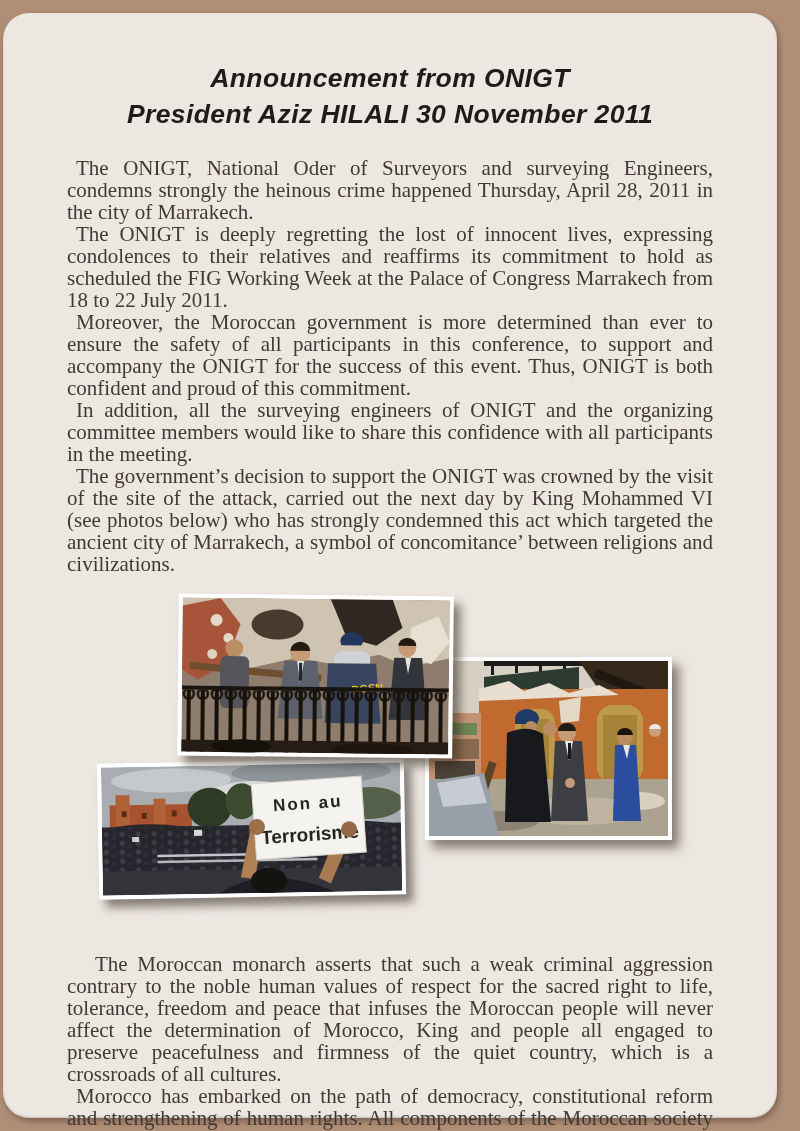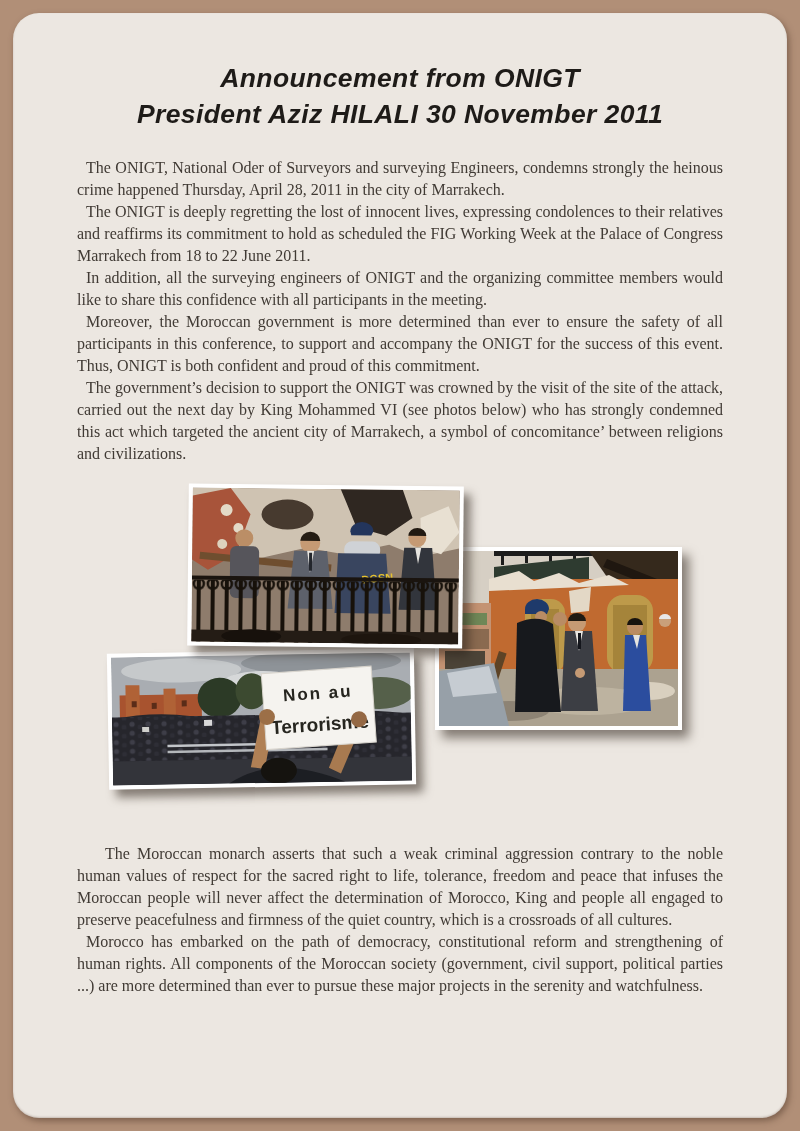--- a/index.html
+++ b/index.html
@@ -1,48 +1,48 @@
 <!DOCTYPE html>
 <html><head>
 <meta charset="utf-8">
 <style>
   html,body{margin:0;padding:0;width:800px;height:1131px;overflow:hidden;}
   body{background:#b18f77;font-family:"Liberation Serif",serif;}
-  .page{position:absolute;left:13px;top:13px;width:774px;height:1105px;
+  .page{position:absolute;left:3px;top:13px;width:774px;height:1105px;
         background:#ece7e1;border-radius:26px;
         box-shadow:2px 3px 6px rgba(75,52,38,.5), inset 0 -1px 2px rgba(90,65,48,.25);}
   h1{margin:47px 0 25px 0;text-align:center;
      font-family:"Liberation Sans",sans-serif;font-weight:bold;font-style:italic;
      font-size:26.5px;line-height:36px;color:#1e1b18;letter-spacing:.4px;}
   h1 span{display:block;}
   .content{margin:0 64px;}
-  .content p{margin:0;text-align:justify;font-size:16px;line-height:22px;
+  .content p{margin:0;text-align:justify;font-size:21px;line-height:22px;
              color:#403a34;text-indent:9px;}
   .content p.big-indent{text-indent:28px;margin-top:28px;}
   .montage{position:relative;height:346px;margin-top:4px;}
   .photo{position:absolute;background:#fff;padding:4px;
          box-shadow:7px 8px 10px rgba(48,36,28,.55);}
   .photo svg{display:block;}
   .ph1{left:111px;top:16px;z-index:3;transform:rotate(.6deg);}
   .ph2{left:358px;top:78px;z-index:1;}
   .ph3{left:31px;top:182px;z-index:2;transform:rotate(-1deg);}
 </style>
 </head>
 <body>
 
 <div class="page">
   <h1>
     <span>Announcement from ONIGT</span>
     <span>President Aziz HILALI 30 November 2011</span>
   </h1>
   <div class="content">
     <p>The ONIGT, National Oder of Surveyors and surveying Engineers, condemns strongly the heinous crime happened Thursday, April 28, 2011 in the city of Marrakech.</p>
-    <p>The ONIGT is deeply regretting the lost of innocent lives, expressing condolences to their relatives and reaffirms its commitment to hold as scheduled the FIG Working Week at the Palace of Congress Marrakech from 18 to 22 June 2011.</p>
+    <p>The ONIGT is deeply regretting the lost of innocent lives, expressing condolences to their relatives and reaffirms its commitment to hold as scheduled the FIG Working Week at the Palace of Congress Marrakech from 18 to 22 July 2011.</p>
+    <p>Moreover, the Moroccan government is more determined than ever to ensure the safety of all participants in this conference, to support and accompany the ONIGT for the success of this event. Thus, ONIGT is both confident and proud of this commitment.</p>
     <p>In addition, all the surveying engineers of ONIGT and the organizing committee members would like to share this confidence with all participants in the meeting.</p>
-    <p>Moreover, the Moroccan government is more determined than ever to ensure the safety of all participants in this conference, to support and accompany the ONIGT for the success of this event. Thus, ONIGT is both confident and proud of this commitment.</p>
     <p>The government’s decision to support the ONIGT was crowned by the visit of the site of the attack, carried out the next day by King Mohammed VI (see photos below) who has strongly condemned this act which targeted the ancient city of Marrakech, a symbol of concomitance’ between religions and civilizations.</p>
 
     <div class="montage">
 
       <div class="photo ph1">
         <svg width="267" height="154" viewBox="0 0 267 154">
           <defs>
             <pattern id="p1rail" width="14" height="64" patternUnits="userSpaceOnUse">
               <rect x="5" width="4" height="64" fill="#17110a"></rect>
               <circle cx="7" cy="32" r="5" fill="none" stroke="#17110a" stroke-width="2.5"></circle>

